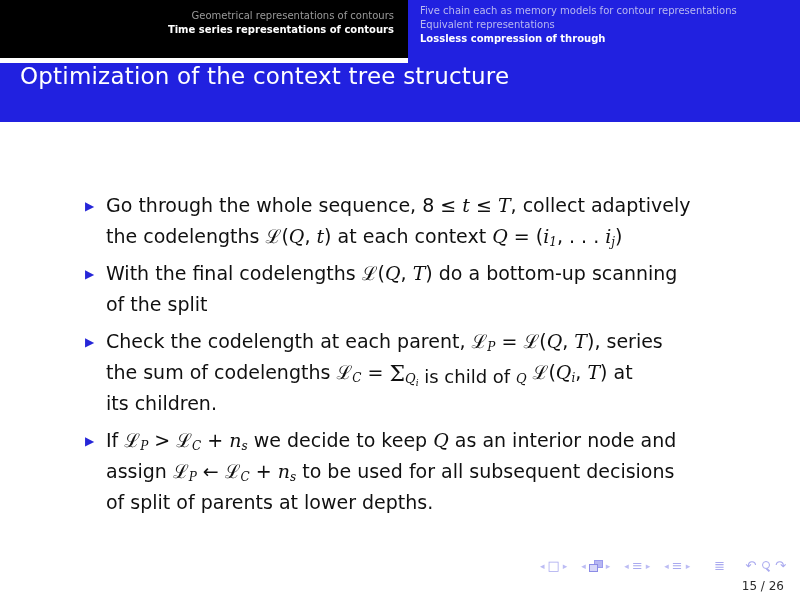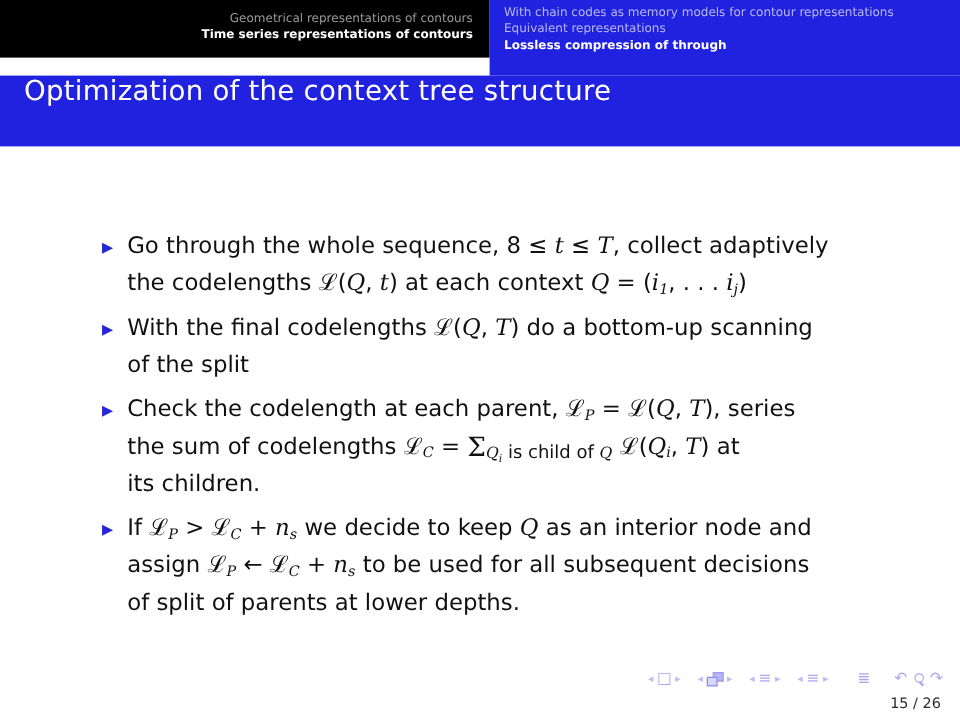--- a/index.html
+++ b/index.html
@@ -2,21 +2,21 @@
 <html><head>
 <meta charset="utf-8">
 <style>
   html,body{margin:0;padding:0;}
   body{width:800px;height:600px;background:#ffffff;position:relative;overflow:hidden;
        font-family:"DejaVu Sans",sans-serif;color:#111;}
   .slide{position:absolute;inset:0;}
 
   
   .header{position:absolute;top:0;left:0;width:800px;height:63px;display:flex;}
-  .header-left{width:408px;height:48px;background:#000000;box-sizing:border-box;
+  .header-left{width:408px;height:58px;background:#000000;box-sizing:border-box;
                padding:9px 14px 0 0;text-align:right;font-size:10px;line-height:14px;color:#9a9a9a;}
   .header-right{flex:1;height:63px;background:#2121e0;box-sizing:border-box;
                 padding:4px 0 0 12px;text-align:left;font-size:10px;line-height:14px;color:#b8b8f0;}
   .hd-item{white-space:nowrap;cursor:pointer;}
   .hd-active{color:#ffffff;font-weight:bold;}
 
   
   .titlebar{position:absolute;top:63px;left:0;width:800px;height:59px;background:#2121e0;
             display:flex;box-sizing:border-box;padding-left:20px;}
   .titlebar .t{color:#ffffff;font-size:23px;letter-spacing:0.2px;white-space:nowrap;}
@@ -28,21 +28,21 @@
   .btext{flex:1;}
   .line{line-height:31px;white-space:nowrap;}
 
   .sg-n{}
   .sg-m{font-family:"DejaVu Serif",serif;font-style:italic;}
   .sg-L{font-family:"DejaVu Serif",serif;}
   .sg-sub{font-family:"DejaVu Serif",serif;font-style:italic;font-size:12px;vertical-align:-3px;line-height:1;}
   .sg-sum{font-family:"DejaVu Serif",serif;font-size:22px;line-height:1;vertical-align:-2px;}
   .sg-msub{font-family:"DejaVu Serif",serif;font-style:italic;font-size:13px;vertical-align:-4px;line-height:1;}
   .sg-msubsub{font-family:"DejaVu Serif",serif;font-style:italic;font-size:9px;vertical-align:-7px;line-height:1;}
-  .sg-ssubn{font-size:15px;vertical-align:-4px;line-height:1;}
+  .sg-ssubn{font-size:18px;vertical-align:-4px;line-height:1;}
 
   
   .navrow{position:absolute;right:14px;bottom:26px;display:flex;align-items:center;height:16px;}
   .nav-arrow{color:#bcbcf4;font-size:9px;line-height:16px;cursor:pointer;}
   .nav-icon{color:#a9a9ef;font-size:13px;line-height:16px;cursor:pointer;}
   .nav-frame{display:inline-block;position:relative;width:14px;height:12px;cursor:pointer;}
   .nav-frame::before{content:"";position:absolute;right:0;top:0;width:7px;height:6px;
                      border:1px solid #9a9aee;background:#b6b6f2;}
   .nav-frame::after{content:"";position:absolute;left:0;bottom:0;width:7px;height:6px;
                     border:1px solid #8b8be6;background:#d6d6f8;}
@@ -57,21 +57,21 @@
 <body>
 
 <div class="slide">
 
   <div class="header">
     <div class="header-left">
       <div class="hd-item">Geometrical representations of contours</div>
       <div class="hd-item hd-active">Time series representations of contours</div>
     </div>
     <div class="header-right">
-      <div class="hd-item">With chain codes as memory models for contour representations</div>
+      <div class="hd-item">Five chain each as memory models for contour representations</div>
       <div class="hd-item">Equivalent representations</div>
       <div class="hd-item hd-active">Lossless compression of through</div>
     </div>
   </div>
 
   <div class="titlebar">
     <span class="t">Optimization of the context tree structure</span>
   </div>
 
   <div class="content">

